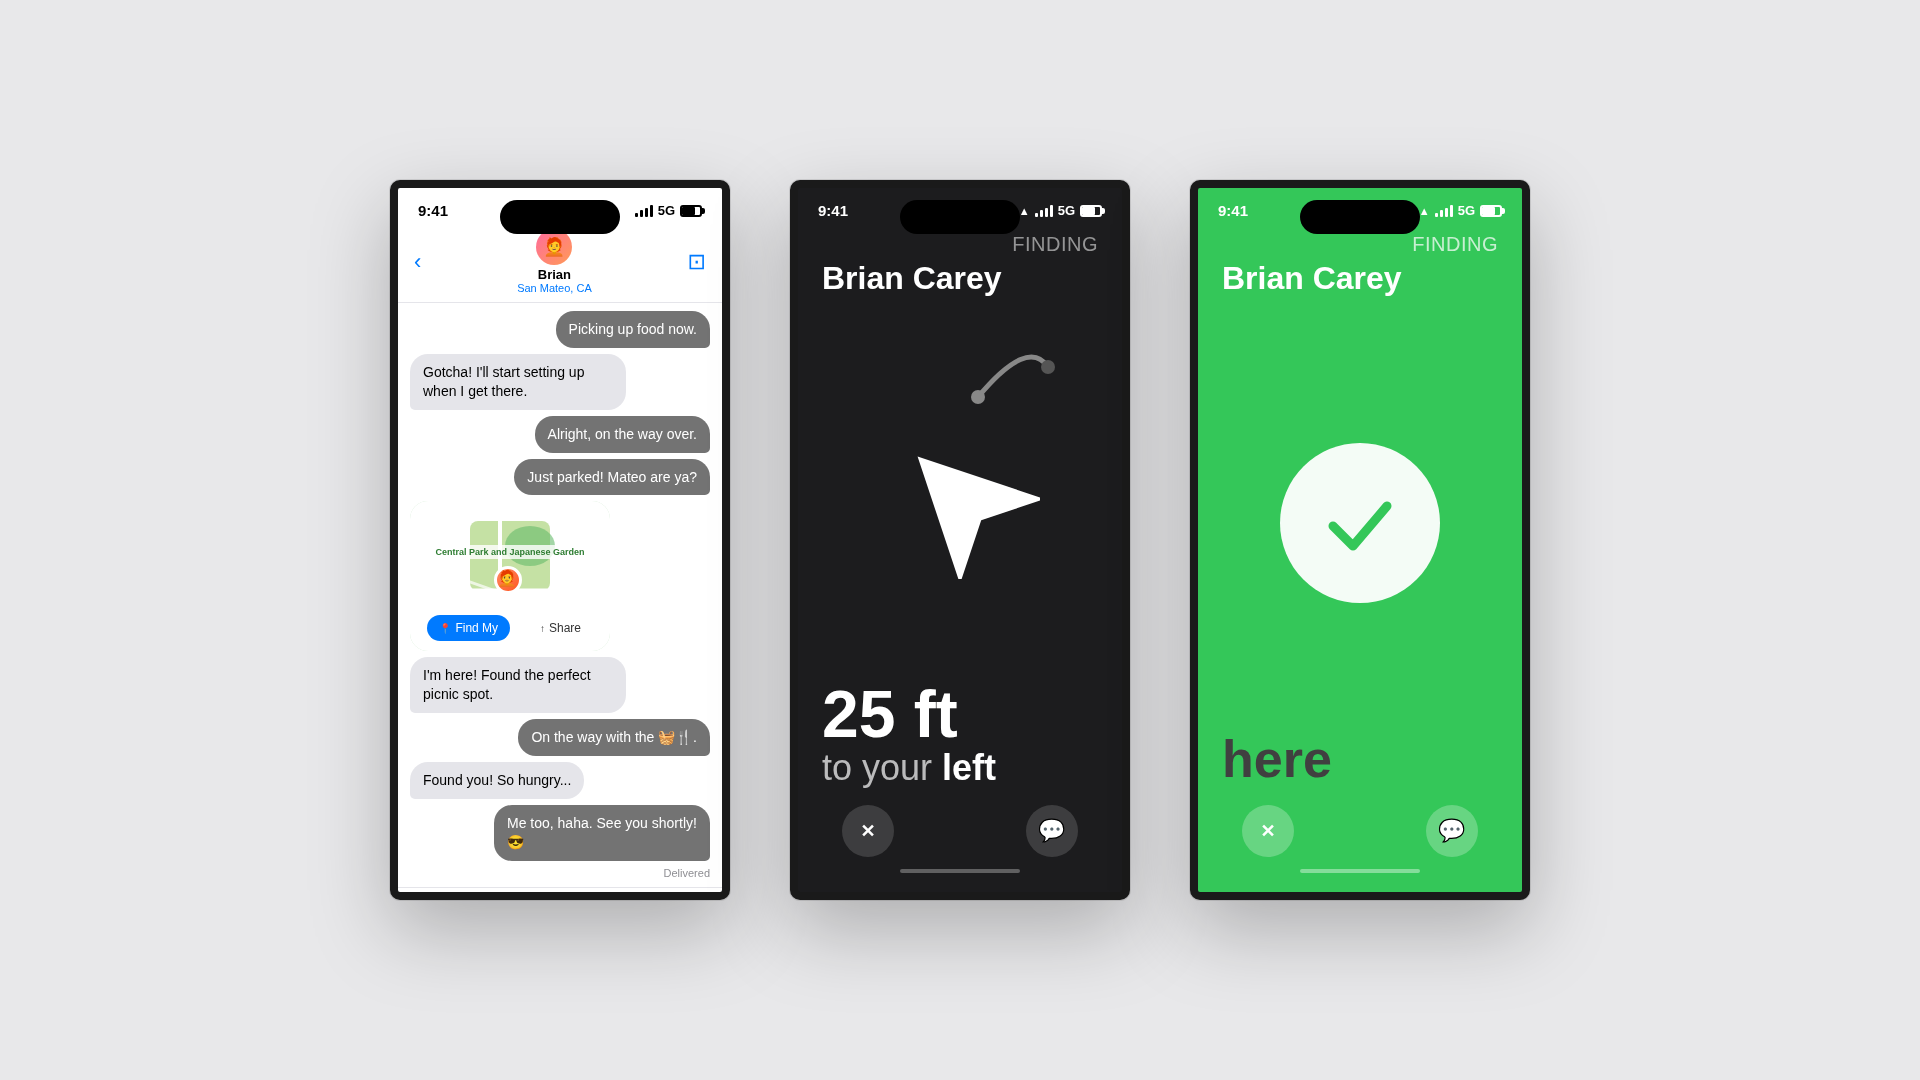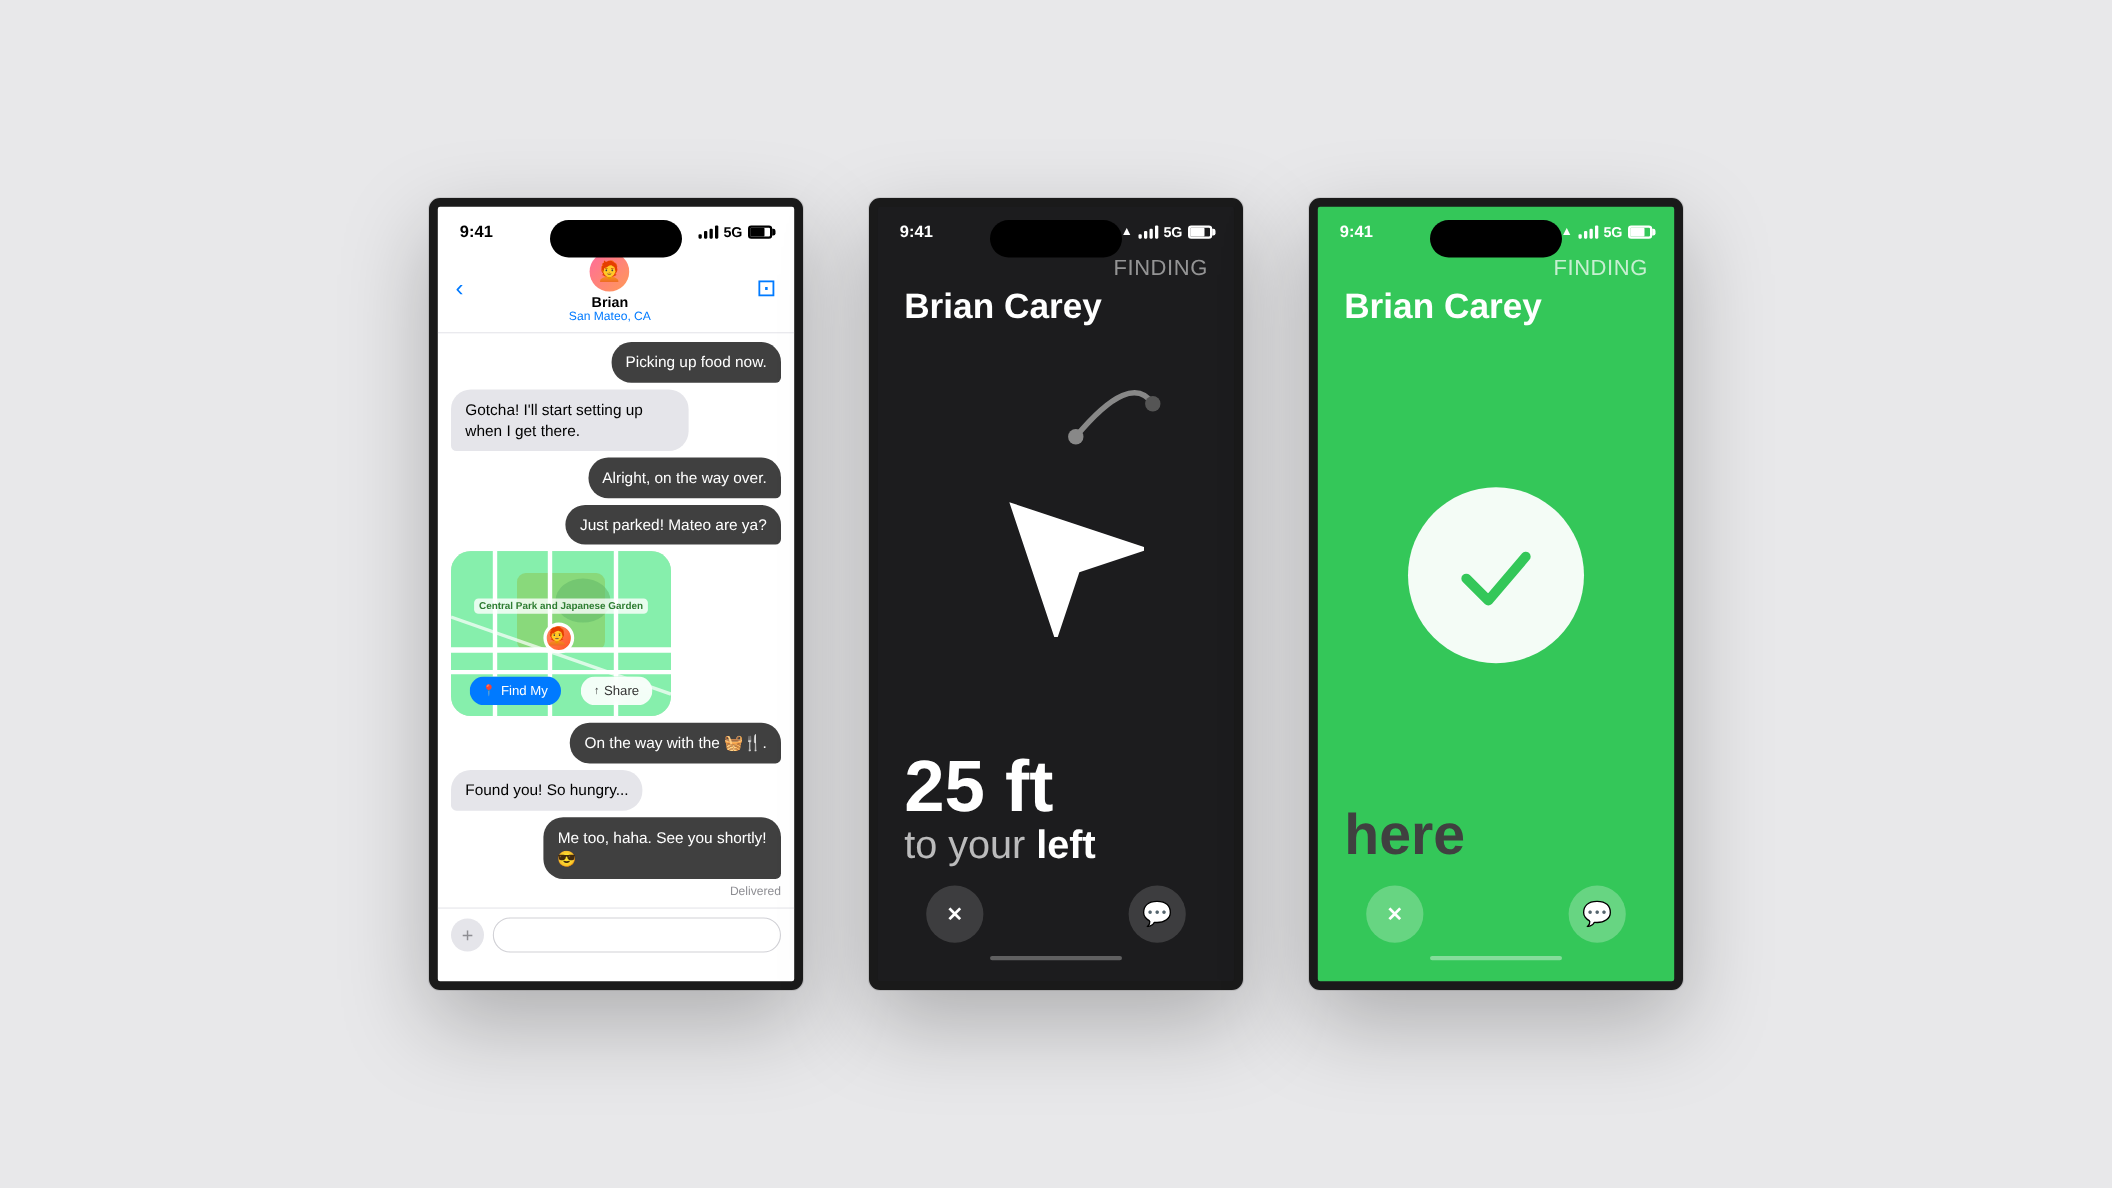--- a/index.html
+++ b/index.html
@@ -183,21 +183,21 @@
     }
 
     .bubble {
       max-width: 72%;
       padding: 9px 13px;
       border-radius: 18px;
       font-size: 14px;
       line-height: 1.35;
     }
     .bubble-out {
-      background: #404040;
+      background: #737373;
       color: #fff;
       align-self: flex-end;
       border-bottom-right-radius: 5px;
     }
     .bubble-in {
       background: #e5e5ea;
       color: #000;
       align-self: flex-start;
       border-bottom-left-radius: 5px;
     }
@@ -208,21 +208,21 @@
       height: 150px;
       border-radius: 18px;
       overflow: hidden;
       position: relative;
       background: #c8e6c9;
     }
     .map-bg {
       width: 100%;
       height: 100%;
       position: relative;
-      background: #86efac;
+      background: #ffffff;
     }
     .map-roads {
       position: absolute;
       inset: 0;
     }
     .map-label {
       position: absolute;
       top: 30%;
       left: 50%;
       transform: translateX(-50%);
@@ -482,20 +482,23 @@
           <span style="font-size:10px;">📍</span>
           <span>Find My</span>
         </div>
         <div class="map-btn">
           <span style="font-size:10px;">↑</span>
           <span>Share</span>
         </div>
       </div>
     </div>
 
+    <div class="bubble bubble-in">
+      <span>I'm here! Found the perfect picnic spot.</span>
+    </div>
     <div class="bubble bubble-out">
       <span>On the way with the 🧺🍴.</span>
     </div>
     <div class="bubble bubble-in">
       <span>Found you! So hungry...</span>
     </div>
     <div class="bubble bubble-out">
       <span>Me too, haha. See you shortly! 😎</span>
     </div>
     <div class="delivered-text">Delivered</div>

